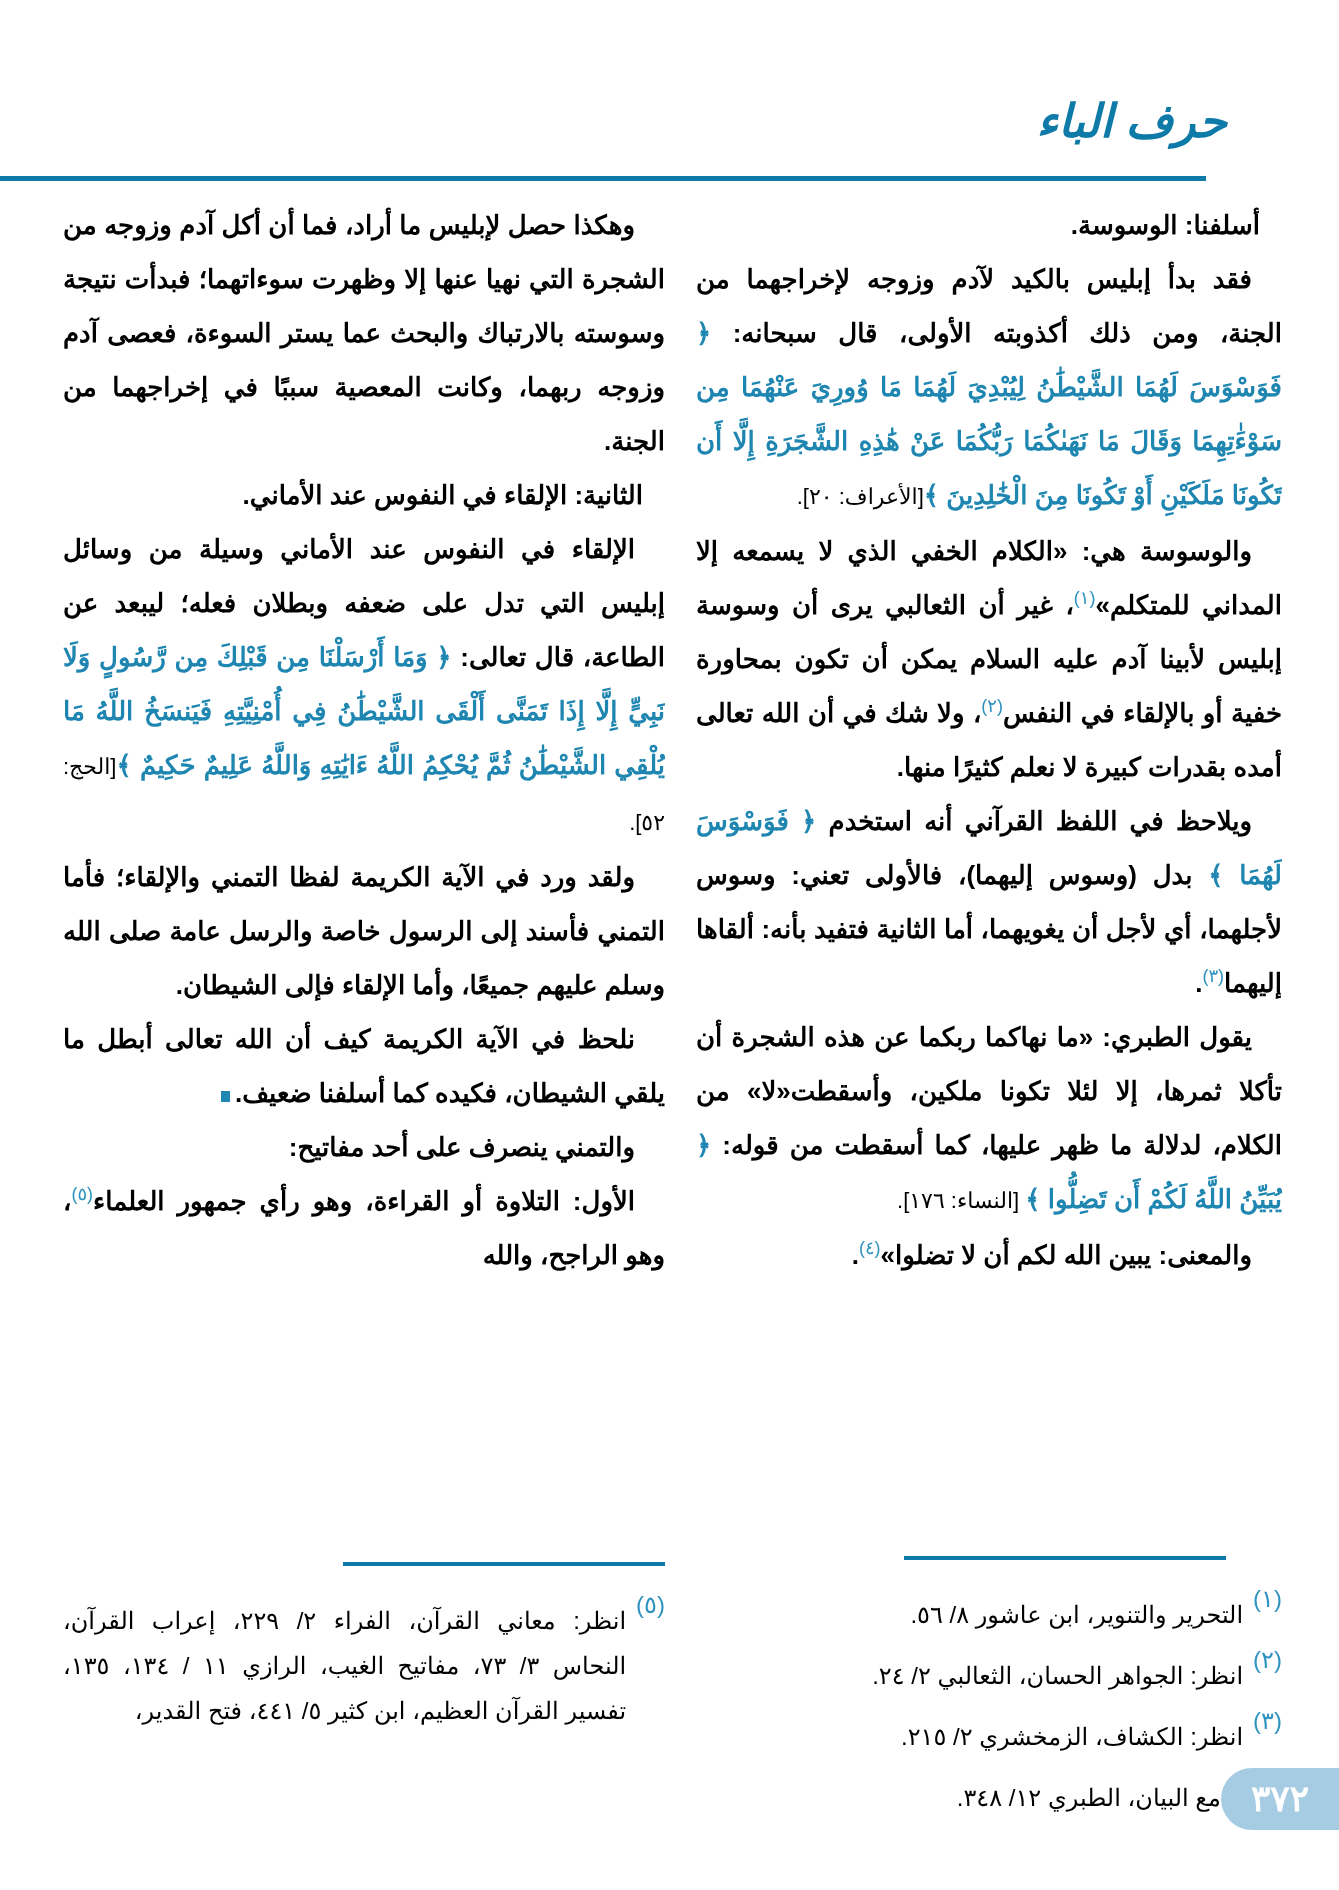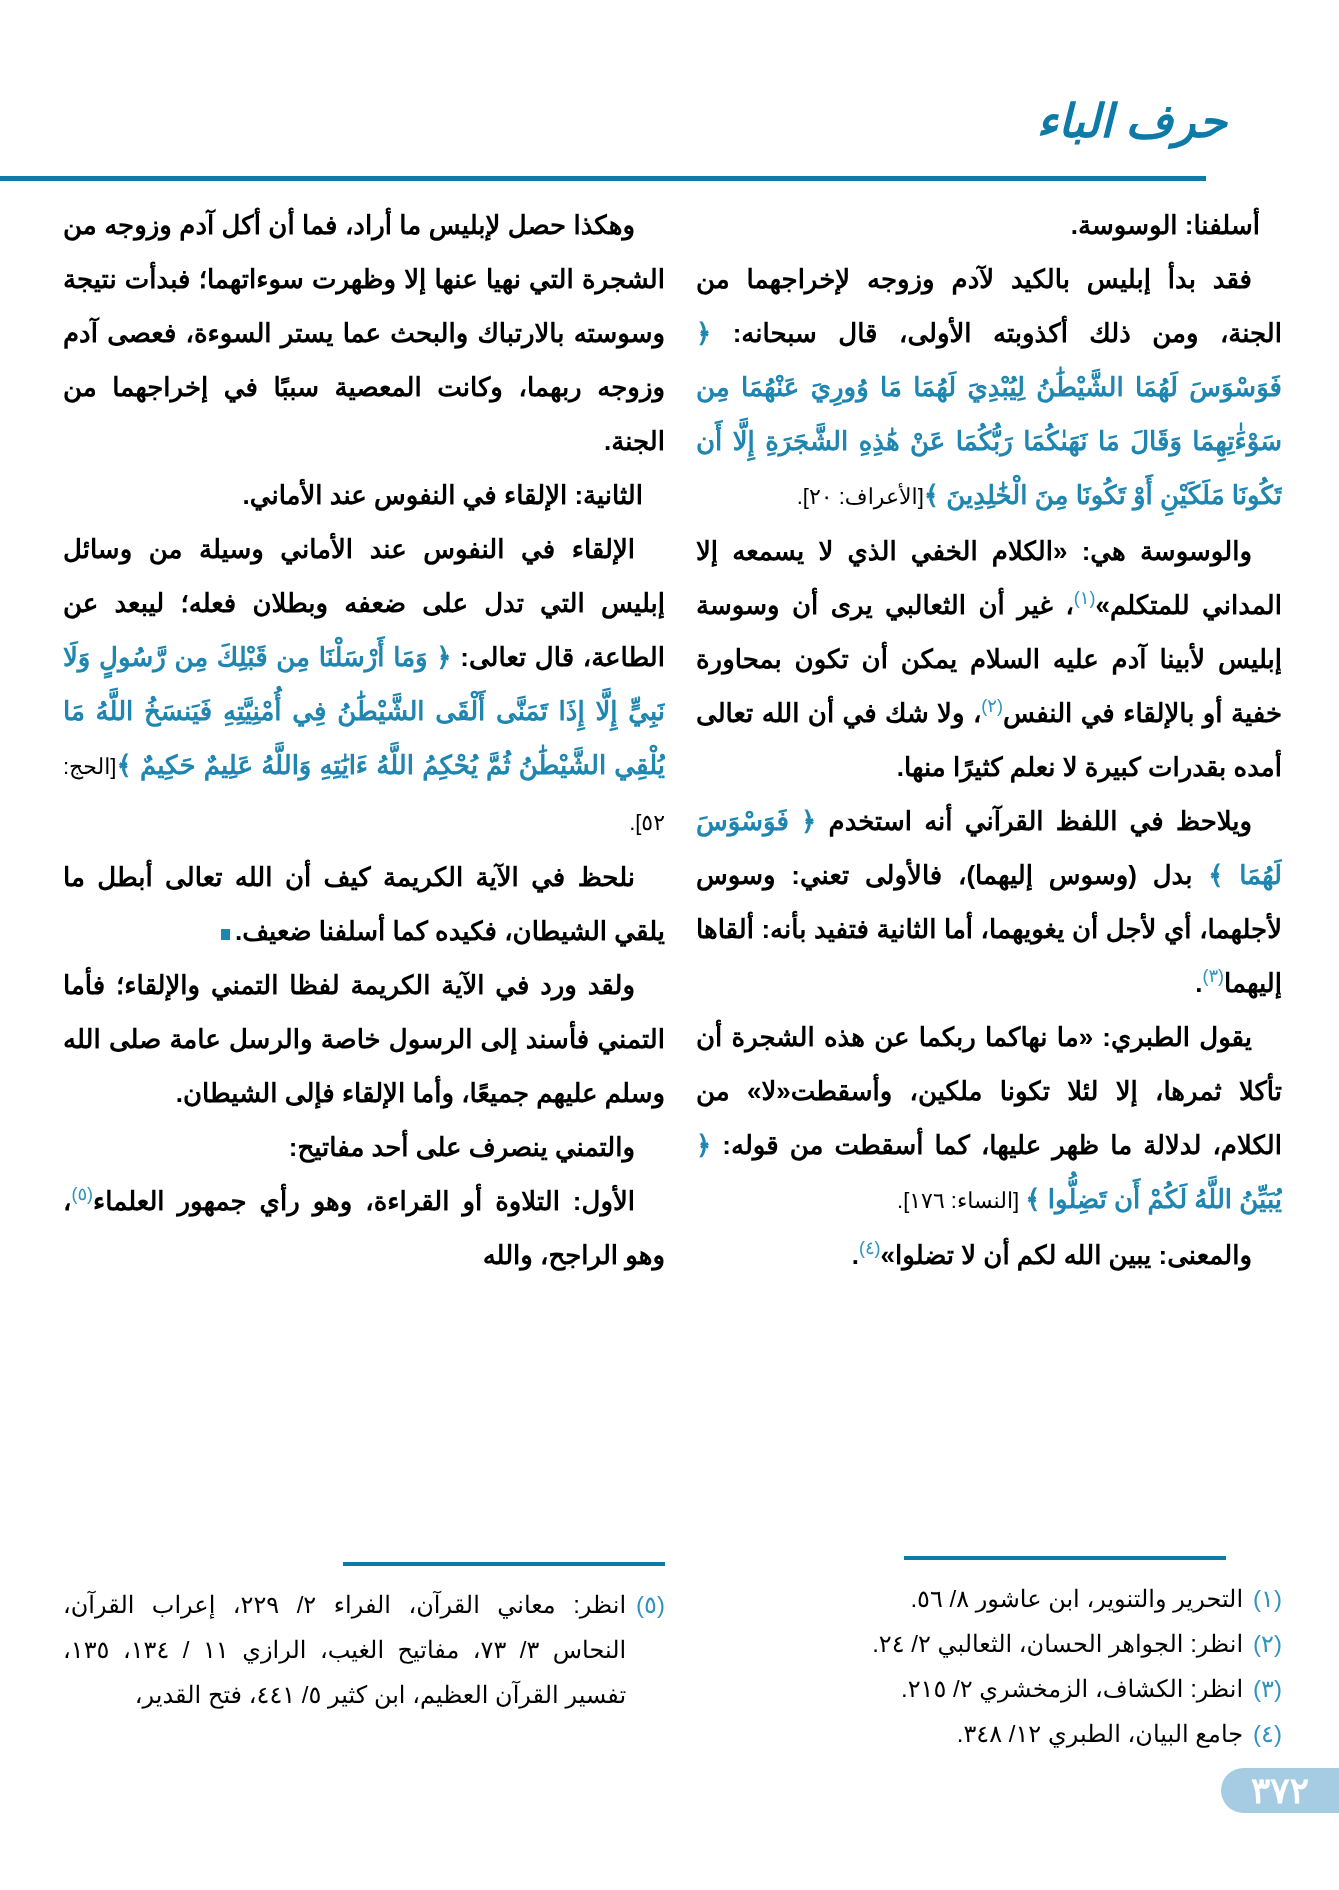--- a/index.html
+++ b/index.html
@@ -56,32 +56,32 @@
   .fn-right{right:57px;width:586px;top:1556px;}
   .fn-left{left:63px;width:602px;top:1562px;}
   .fn-sep{
     height:4px;width:322px;
     background:var(--accent,#0d7aa7);
     margin:0 56px 16px auto;
   }
   .fn-left .fn-sep{margin:0 0 16px auto;}
   .fn-item{display:flex;gap:10px;align-items:flex-start;}
   .fn-num{color:var(--fnnum,#2e93be);flex:none;}
-  .fn-text{flex:1;text-align:justify;}
+  .fn-text{flex:1;text-align:justify;margin-top:16px;}
   
   .logo{
     position:absolute;top:1762px;right:158px;width:266px;
     text-align:center;color:var(--accent,#0d7aa7);
     font-weight:bold;line-height:1.2;
   }
   .logo-line1{font-size:27px;font-style:italic;letter-spacing:-1px;}
   .logo-line2{font-size:17px;font-style:italic;}
   .page-tab{
     position:absolute;top:1768px;right:0;
-    width:118px;height:45px;
+    width:118px;height:62px;
     background:var(--tab,#a6cce3);
     border-radius:32px 0 0 32px;
     display:flex;align-items:center;justify-content:center;
     color:#fff;font-size:36px;font-weight:bold;
   }
 </style>
 </head>
 <body>
 
 <div class="page">
@@ -95,22 +95,22 @@
       <p class="para"><span>والوسوسة هي: «الكلام الخفي الذي لا يسمعه إلا المداني للمتكلم»</span><span class="fnref">(١)</span><span>، غير أن الثعالبي يرى أن وسوسة إبليس لأبينا آدم عليه السلام يمكن أن تكون بمحاورة خفية أو بالإلقاء في النفس</span><span class="fnref">(٢)</span><span>، ولا شك في أن الله تعالى أمده بقدرات كبيرة لا نعلم كثيرًا منها.</span></p>
       <p class="para"><span>ويلاحظ في اللفظ القرآني أنه استخدم </span><span class="quran">﴿ فَوَسْوَسَ لَهُمَا ﴾</span><span> بدل (وسوس إليهما)، فالأولى تعني: وسوس لأجلهما، أي لأجل أن يغويهما، أما الثانية فتفيد بأنه: ألقاها إليهما</span><span class="fnref">(٣)</span><span>.</span></p>
       <p class="para"><span>يقول الطبري: «ما نهاكما ربكما عن هذه الشجرة أن تأكلا ثمرها، إلا لئلا تكونا ملكين، وأسقطت«لا» من الكلام، لدلالة ما ظهر عليها، كما أسقطت من قوله: </span><span class="quran">﴿ يُبَيِّنُ اللَّهُ لَكُمْ أَن تَضِلُّوا ﴾</span><span class="ref"> [النساء: ١٧٦].</span></p>
       <p class="para"><span>والمعنى: يبين الله لكم أن لا تضلوا»</span><span class="fnref">(٤)</span><span>.</span></p>
     </div>
 
   <div class="col col-left" id="col-left-content">
       <p class="para"><span>وهكذا حصل لإبليس ما أراد، فما أن أكل آدم وزوجه من الشجرة التي نهيا عنها إلا وظهرت سوءاتهما؛ فبدأت نتيجة وسوسته بالارتباك والبحث عما يستر السوءة، فعصى آدم وزوجه ربهما، وكانت المعصية سببًا في إخراجهما من الجنة.</span></p>
       <div class="heading">الثانية: الإلقاء في النفوس عند الأماني.</div>
       <p class="para"><span>الإلقاء في النفوس عند الأماني وسيلة من وسائل إبليس التي تدل على ضعفه وبطلان فعله؛ ليبعد عن الطاعة، قال تعالى: </span><span class="quran">﴿ وَمَا أَرْسَلْنَا مِن قَبْلِكَ مِن رَّسُولٍ وَلَا نَبِيٍّ إِلَّا إِذَا تَمَنَّى أَلْقَى الشَّيْطَٰنُ فِي أُمْنِيَّتِهِ فَيَنسَخُ اللَّهُ مَا يُلْقِي الشَّيْطَٰنُ ثُمَّ يُحْكِمُ اللَّهُ ءَايَٰتِهِ وَاللَّهُ عَلِيمٌ حَكِيمٌ ﴾</span><span class="ref">[الحج: ٥٢].</span></p>
+      <p class="para"><span>ولقد ورد في الآية الكريمة لفظا التمني والإلقاء؛ فأما التمني فأسند إلى الرسول خاصة والرسل عامة صلى الله وسلم عليهم جميعًا، وأما الإلقاء فإلى الشيطان.</span></p>
       <p class="para"><span>نلحظ في الآية الكريمة كيف أن الله تعالى أبطل ما يلقي الشيطان، فكيده كما أسلفنا ضعيف.</span><span class="endmark"></span></p>
-      <p class="para"><span>ولقد ورد في الآية الكريمة لفظا التمني والإلقاء؛ فأما التمني فأسند إلى الرسول خاصة والرسل عامة صلى الله وسلم عليهم جميعًا، وأما الإلقاء فإلى الشيطان.</span></p>
       <p class="para"><span>والتمني ينصرف على أحد مفاتيح:</span></p>
       <p class="para"><span>الأول: التلاوة أو القراءة، وهو رأي جمهور العلماء</span><span class="fnref">(٥)</span><span>، وهو الراجح، والله</span></p>
     </div>
 
   <div class="footnotes fn-right">
     <div class="fn-sep"></div>
     <div id="fn-right-list">
         <div class="fn-item">
           <span class="fn-num">(١)</span>
           <span class="fn-text">التحرير والتنوير، ابن عاشور ٨/ ٥٦.</span>

